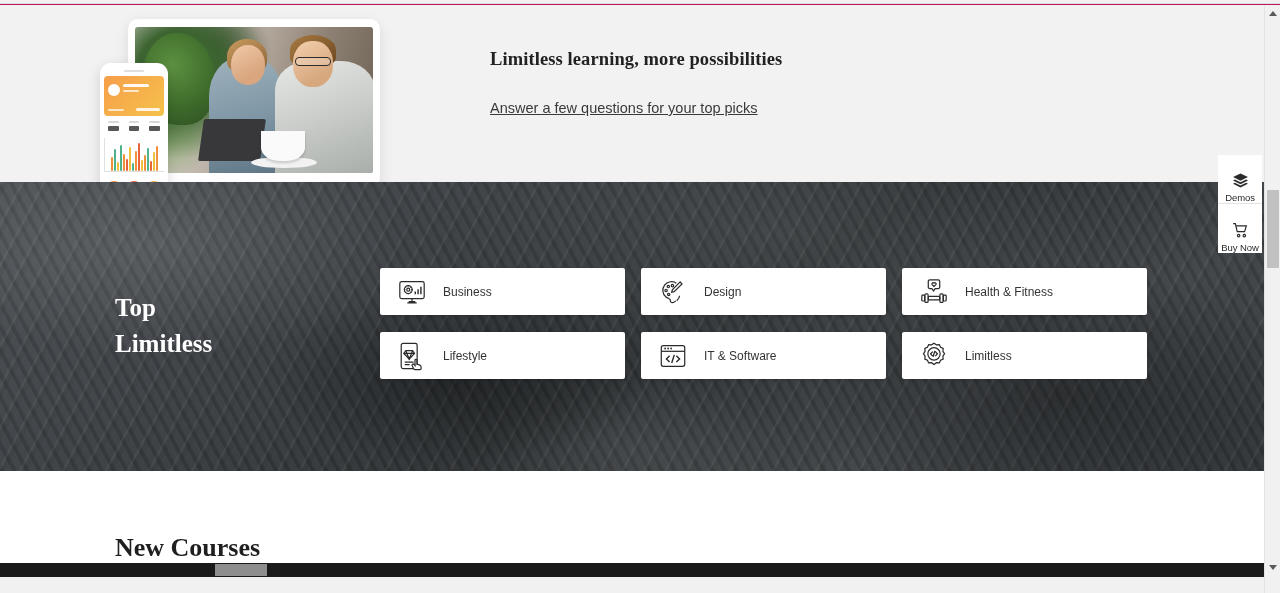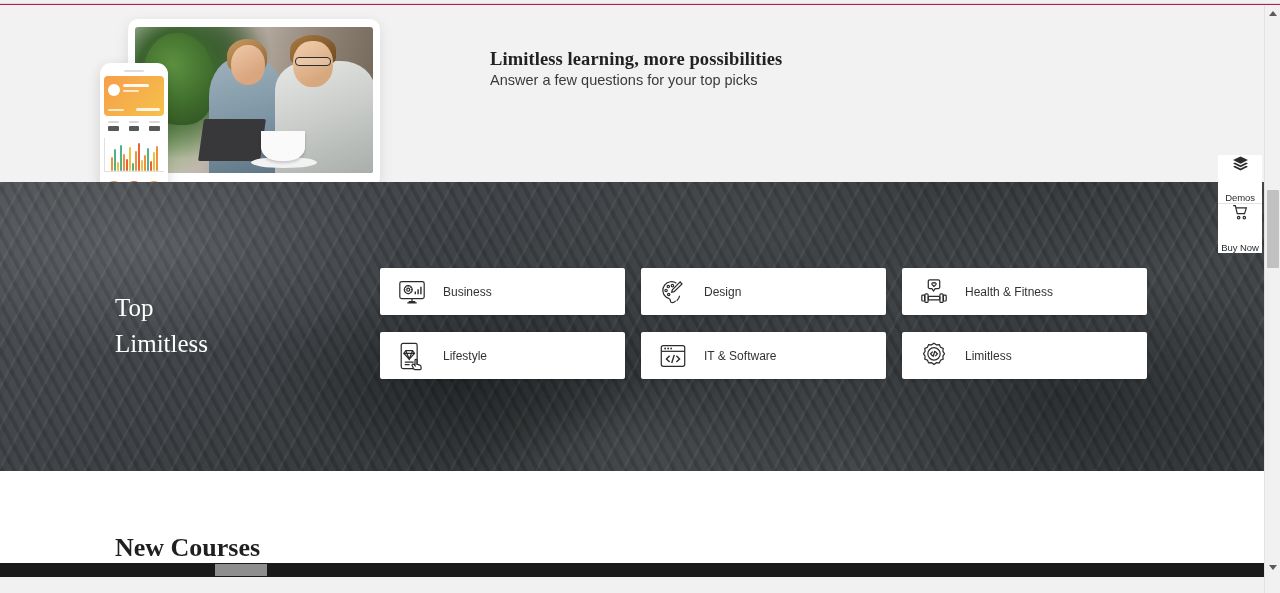--- a/index.html
+++ b/index.html
@@ -249,23 +249,24 @@
     top: 44px;
   }
   .hero-title {
     font-family: "Liberation Serif", serif;
     font-size: 18.5px;
     font-weight: bold;
     color: #222222;
     letter-spacing: .1px;
   }
   .hero-sub {
-    margin-top: 2px;
+    margin-top: 30px;
     font-size: 14.5px;
     color: #3a3a3a;
+    text-decoration: underline;
   }
   .join-btn {
     position: absolute;
     left: 1011px;
     top: 50px;
     width: 133px;
     height: 40px;
     background: #ffb300;
     border: none;
     border-radius: 3px;
@@ -296,21 +297,21 @@
       repeating-linear-gradient(118deg, rgba(255,255,255,.045) 0px, rgba(255,255,255,.045) 2px, rgba(0,0,0,.05) 3px, rgba(0,0,0,.05) 7px, rgba(255,255,255,0) 8px, rgba(255,255,255,0) 19px),
       repeating-linear-gradient(62deg, rgba(0,0,0,.07) 0px, rgba(0,0,0,.07) 3px, rgba(255,255,255,.03) 5px, rgba(255,255,255,.03) 11px),
       linear-gradient(150deg, #4b4f53 0%, #3c4044 28%, #2e3234 54%, #3f4346 76%, #313538 100%);
   }
   .cat-heading {
     position: absolute;
     left: 115px;
     top: 108px;
     font-family: "Liberation Serif", serif;
     font-size: 25px;
-    font-weight: normal;
+    font-weight: bold;
     color: #ffffff;
     line-height: 36px;
   }
   .cat-grid {
     position: absolute;
     left: 380px;
     top: 86px;
     width: 768px;
     display: grid;
     grid-template-columns: repeat(3, 245px);
@@ -358,21 +359,21 @@
     width: 44px;
     z-index: 40;
   }
   .side-btn {
     width: 44px;
     height: 49px;
     background: #ffffff;
     display: flex;
     flex-direction: column;
     align-items: center;
-    justify-content: space-between;
+    justify-content: flex-end;
     gap: 3px;
     cursor: pointer;
     border-bottom: 1px solid #e3e3e3;
   }
   .side-btn:last-child { border-bottom: none; }
   .side-btn svg { width: 17px; height: 17px; display: block; }
   .side-btn span {
     font-size: 9.5px;
     color: #2b2b2b;
     letter-spacing: -.1px;

